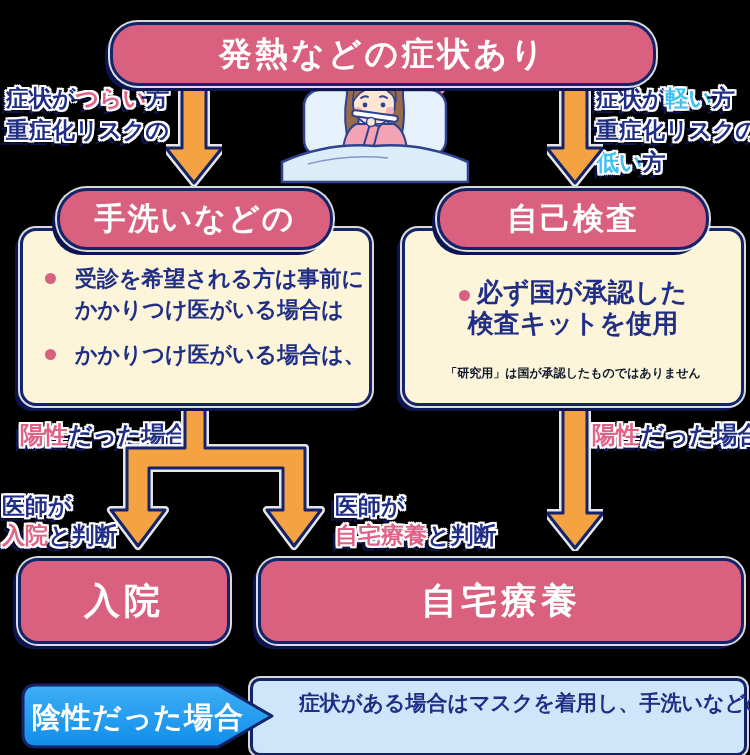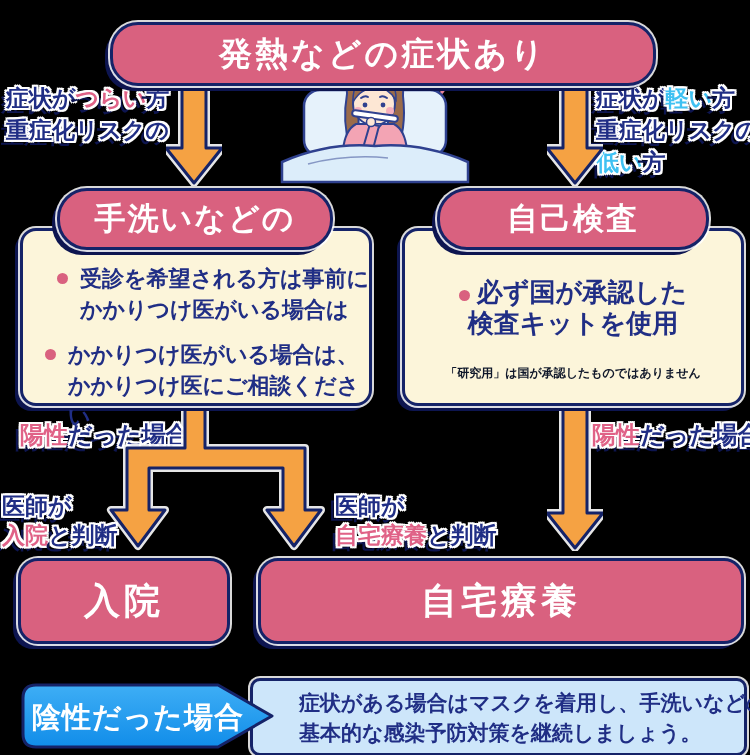--- a/index.html
+++ b/index.html
@@ -45,21 +45,21 @@
       -5px 5px 0 #0d1550;
   }
   .hl-pink{color:#e06287;}
   .hl-blue{color:#3fc1f2;}
 
   .cond-label{font-size:23px;line-height:32px;white-space:nowrap;}
   .pos-label{font-size:24px;line-height:30px;white-space:nowrap;}
   .doc-label{font-size:23px;line-height:29px;white-space:nowrap;}
 
   
-  .bullet-item{display:flex;gap:12px;margin-bottom:14px;justify-content:flex-end;}
+  .bullet-item{display:flex;gap:19px;margin-bottom:14px;}
   .dot{width:11px;height:11px;border-radius:50%;background:#d9617f;margin-top:10px;flex:none;}
   .dot-inline{display:inline-block;width:11px;height:11px;border-radius:50%;background:#d9617f;margin-right:7px;}
   .bullet-text{font-size:22px;line-height:31px;color:#202e85;}
   .note-text{font-size:12px;color:#0f172a;text-align:center;}
 
   .medical-body{padding:32px 0 0 22px;}
   .selftest-body{padding:46px 0 0 0;text-align:center;}
   .selftest-bullet{font-size:26px;line-height:31px;color:#202e85;}
 
   
@@ -145,21 +145,20 @@
       <span class="dot"></span>
       <span class="bullet-text">
         <span style="display:block">受診を希望される方は事前に</span>
         <span style="display:block">かかりつけ医がいる場合は</span>
       </span>
     </div>
     <div class="bullet-item">
       <span class="dot"></span>
       <span class="bullet-text">
         <span style="display:block">かかりつけ医がいる場合は、</span>
-        <span style="display:block">かかりつけ医にご相談ください</span>
       </span>
     </div>
   </div>
 </div>
 <div class="abs pinkbox pill" style="left:57px;top:188px;width:270px;height:56px;line-height:56px;">手洗いなどの</div>
 
 <div class="abs creambox" style="left:402px;top:228px;width:336px;height:172px;">
   <div class="selftest-body">
     <div class="selftest-bullet">
       <span class="dot-inline"></span><span>必ず国が承認した</span>
@@ -194,21 +193,20 @@
 <div class="abs doc-label outlined" style="left:335px;top:492px;">
   <div>医師が</div>
   <div><span class="hl-pink">自宅療養</span><span>と判断</span></div>
 </div>
 
 <div class="abs pinkbox bigbox" style="left:18px;top:558px;width:206px;height:80px;line-height:80px;">入院</div>
 <div class="abs pinkbox bigbox" style="left:258px;top:558px;width:480px;height:80px;line-height:80px;">自宅療養</div>
 
 <div class="abs advice-box" style="left:250px;top:678px;width:445px;height:65px;">
   <div>症状がある場合はマスクを着用し、手洗いなどの</div>
-  <div>基本的な感染予防対策を継続しましょう。</div>
 </div>
 <svg class="abs" style="left:20px;top:682px;z-index:4;" width="256" height="68" viewBox="0 0 256 68">
   <defs>
     <linearGradient id="bluegrad" x1="0" y1="0" x2="0" y2="1">
       <stop offset="0" stop-color="#3eaef5"></stop>
       <stop offset="1" stop-color="#118de9"></stop>
     </linearGradient>
   </defs>
   <path d="M16,3 L198,3 L252,34 L198,65 L16,65 Q3,65 3,52 L3,16 Q3,3 16,3 Z" fill="url(#bluegrad)" stroke="#152368" stroke-width="3" stroke-linejoin="round"></path>
 </svg>

